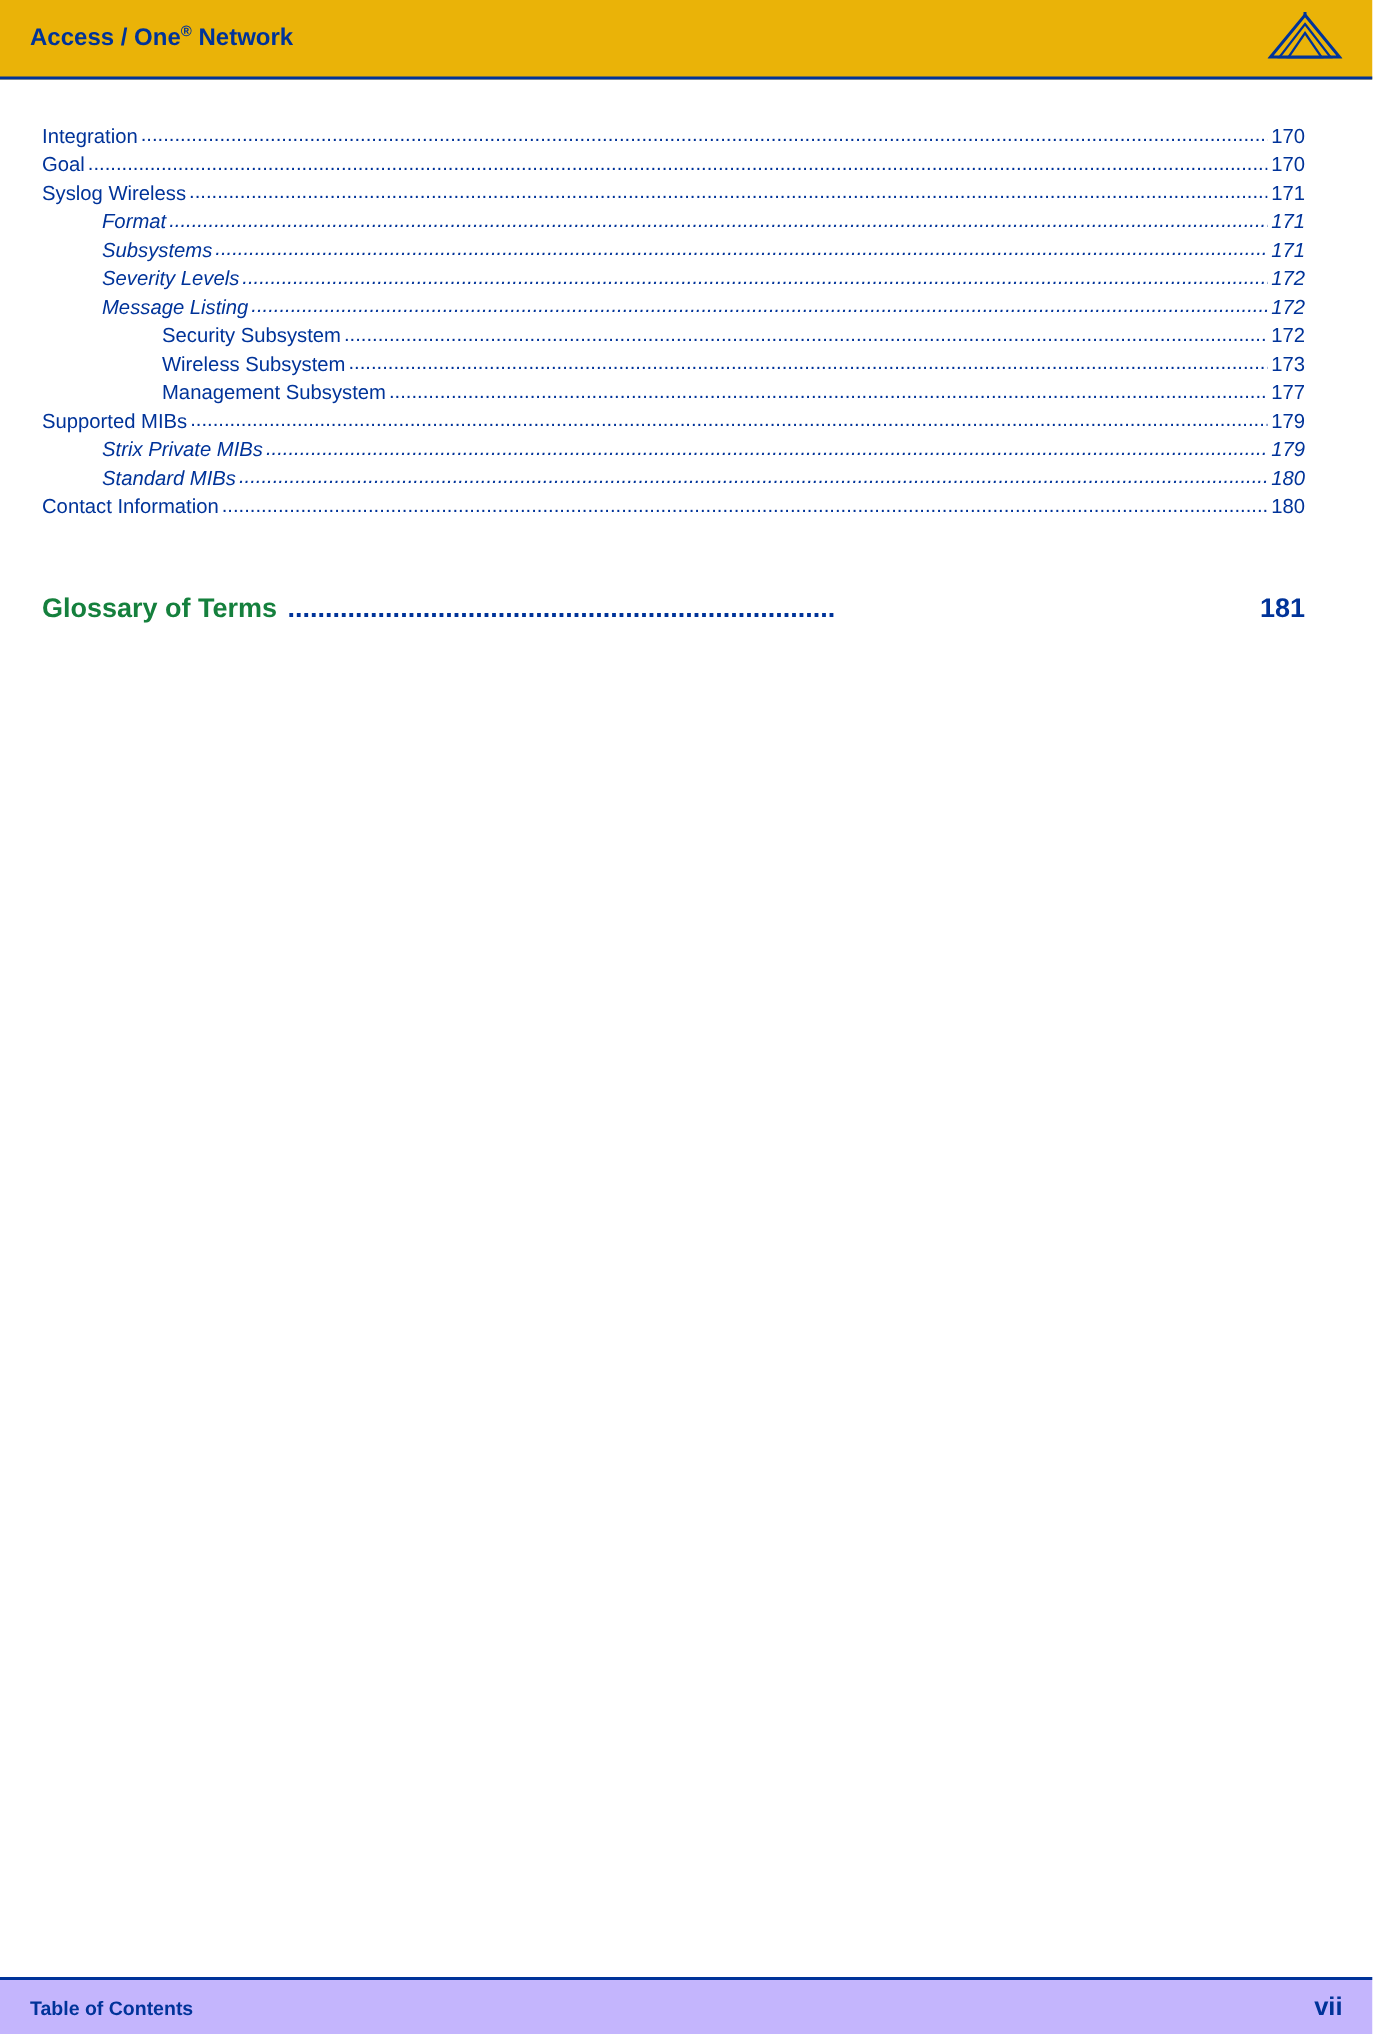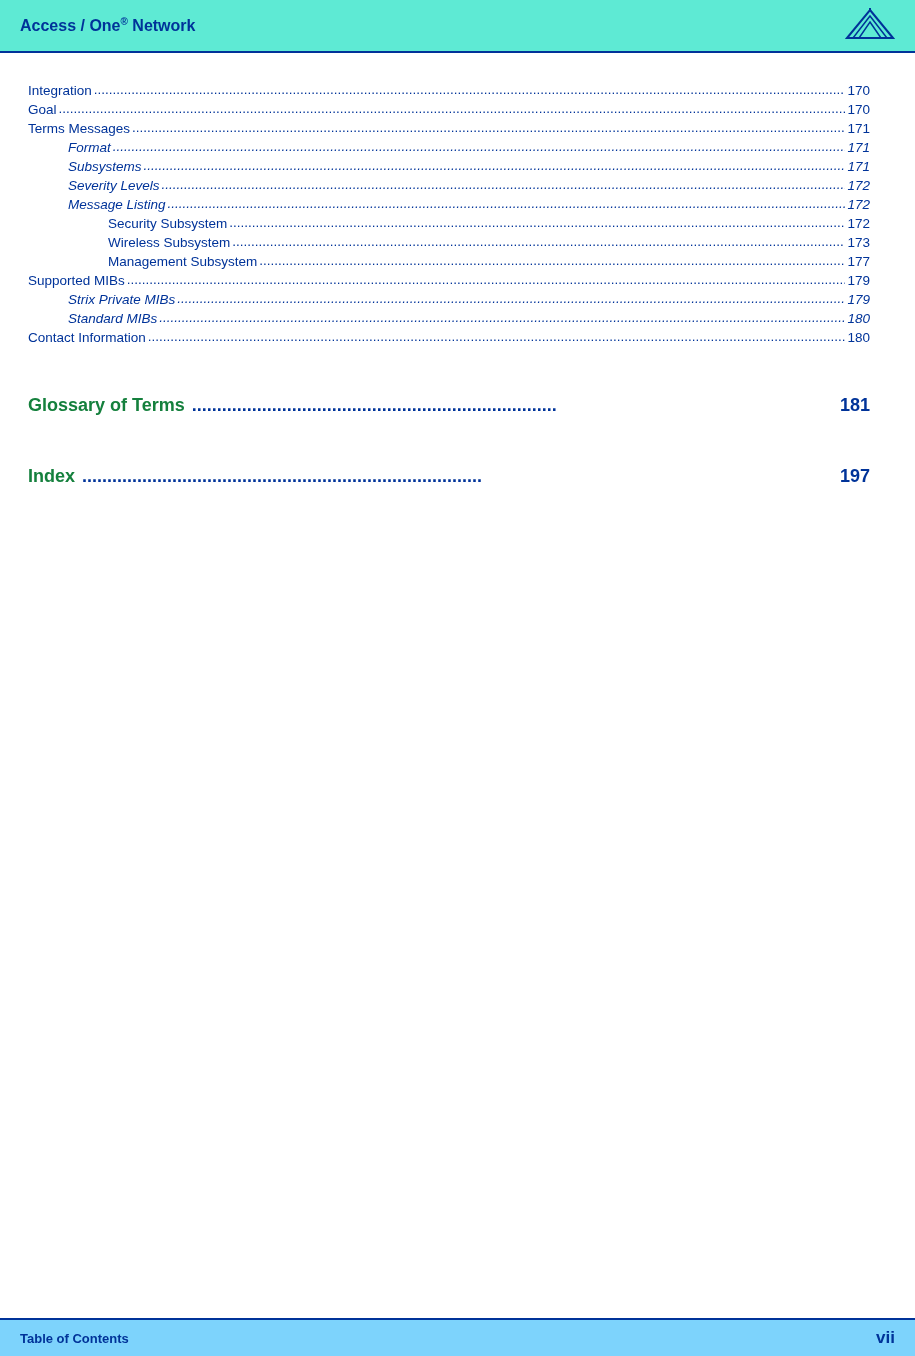--- a/index.html
+++ b/index.html
@@ -16,21 +16,21 @@
       display: flex;
       flex-direction: column;
     }
 
     .header {
       display: flex;
       justify-content: space-between;
       align-items: center;
       padding: 8px 20px;
       border-bottom: 2px solid #003399;
-      background: #5eead4;
+      background: #eab308;
     }
 
     .header-title {
       font-size: 16px;
       font-weight: bold;
       color: #003399;
     }
 
     .header-title sup {
       font-size: 10px;
@@ -107,21 +107,21 @@
       font-weight: bold;
       margin-top: 22px;
     }
 
     .footer {
       display: flex;
       justify-content: space-between;
       align-items: center;
       padding: 8px 20px;
       border-top: 2px solid #003399;
-      background: #7dd3fc;
+      background: #c4b5fd;
     }
 
     .footer-left {
       font-size: 13px;
       font-weight: bold;
       color: #003399;
     }
 
     .footer-right {
       font-size: 17px;
@@ -154,21 +154,21 @@
         <span class="label">Integration</span>
         <span class="dots" style="overflow: hidden; max-height: 1.5em; display: inline-block; vertical-align: baseline; line-height: 1;"> ................................................................................................................................................................................................................................</span>
         <span class="page-num">170</span>
       </div>
       <div class="toc-entry ">
         <span class="label">Goal</span>
         <span class="dots" style="overflow: hidden; max-height: 1.5em; display: inline-block; vertical-align: baseline; line-height: 1;"> ................................................................................................................................................................................................................................</span>
         <span class="page-num">170</span>
       </div>
       <div class="toc-entry ">
-        <span class="label">Terms Messages</span>
+        <span class="label">Syslog Wireless</span>
         <span class="dots" style="overflow: hidden; max-height: 1.5em; display: inline-block; vertical-align: baseline; line-height: 1;"> ................................................................................................................................................................................................................................</span>
         <span class="page-num">171</span>
       </div>
       <div class="toc-entry indent-1">
         <span class="label">Format</span>
         <span class="dots" style="overflow: hidden; max-height: 1.5em; display: inline-block; vertical-align: baseline; line-height: 1;"> ................................................................................................................................................................................................................................</span>
         <span class="page-num">171</span>
       </div>
       <div class="toc-entry indent-1">
         <span class="label">Subsystems</span>
@@ -221,24 +221,19 @@
         <span class="page-num">180</span>
       </div>
     </div>
 
   <div class="section-heading">
     <span class="label">Glossary of Terms</span>
     <span class="dots">&nbsp;.........................................................................</span>
     <span class="page-num">181</span>
   </div>
 
-  <div class="section-heading">
-    <span class="label">Index</span>
-    <span class="dots">&nbsp;................................................................................</span>
-    <span class="page-num">197</span>
-  </div>
 
 </div>
 
 <div class="footer">
   <div class="footer-left">Table of Contents</div>
   <div class="footer-right">vii</div>
 </div>
 
 </body></html>

